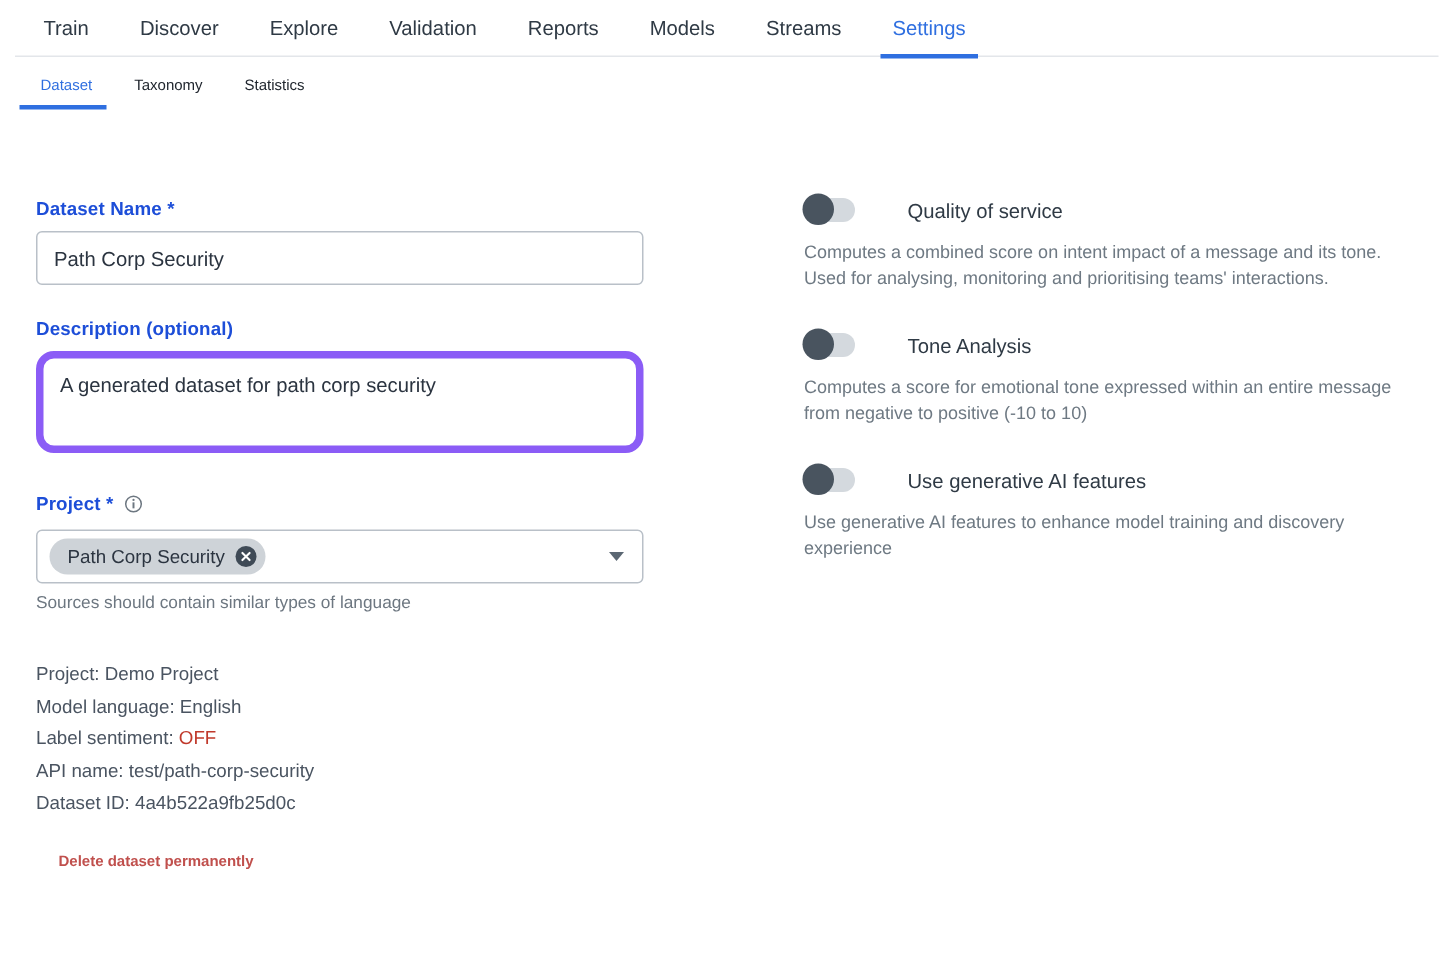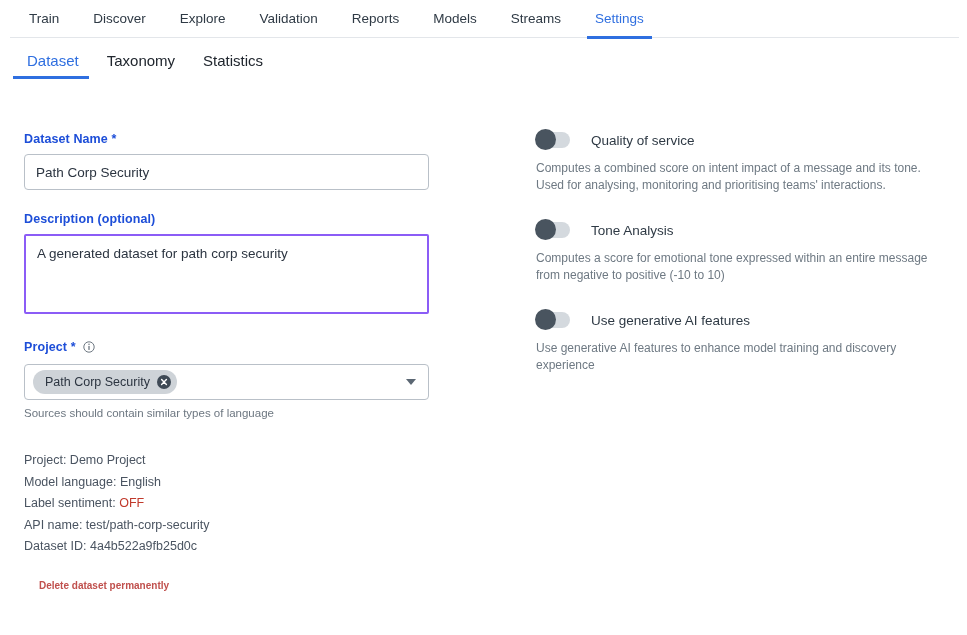--- a/index.html
+++ b/index.html
@@ -37,21 +37,21 @@
   }
 
   
   .subtabs {
     position: absolute; top: 52px; left: 0; width: 967px; height: 38px;
     display: flex; align-items: flex-start;
   }
   .subtab {
     position: relative;
     padding: 0 14px 10px 14px;
-    font-size: 15px;
+    font-size: 10px;
     color: #20262e;
     cursor: pointer;
     white-space: nowrap;
   }
   .subtab:first-child { margin-left: 13px; }
   .subtab.active { color: #2f6fe0; }
   .subtab.active::after {
     content:"";
     position:absolute; left: 0px; right: 4px; bottom: 0;
     height: 3px; background:#2f6fe0;
@@ -71,22 +71,22 @@
   .text-input {
     width: 405px; height: 36px;
     border: 1px solid #b9c0c8; border-radius: 4px;
     background: #fff;
     font-family: "Liberation Sans", sans-serif;
     font-size: 13.5px; color: #2b3440;
     padding: 0 11px;
     outline: none;
   }
   .textarea {
-    width: 405px; height: 80px;
-    border: 2px solid #8b5cf6; border-radius: 2px;
+    width: 405px; height: 68px;
+    border: 5px solid #8b5cf6; border-radius: 12px;
     background:#fff;
     font-family: "Liberation Sans", sans-serif;
     font-size: 13.5px; color:#2b3440;
     padding: 9px 11px;
     resize:none; outline:none; line-height: 1.35;
   }
   .gap-1 { height: 22px; }
   .gap-2 { height: 22px; }
 
   
@@ -142,21 +142,21 @@
     background: #d4d9de; border-radius: 9px;
     flex: 0 0 auto;
     cursor: pointer;
   }
   .switch .knob {
     position:absolute; left: -1px; top: -3px;
     width: 21px; height: 21px; border-radius: 50%;
     background: #49545f;
   }
   .toggle-label {
-    margin-left: 21px;
+    margin-left: 35px;
     font-size: 13.5px; color:#2f3a45;
   }
   .toggle-desc {
     margin-top: 12px;
     font-size: 12px; color:#6e7983; line-height: 17px;
     max-width: 408px;
   }
   .block-gap { height: 28px; }
 </style>
 </head>

